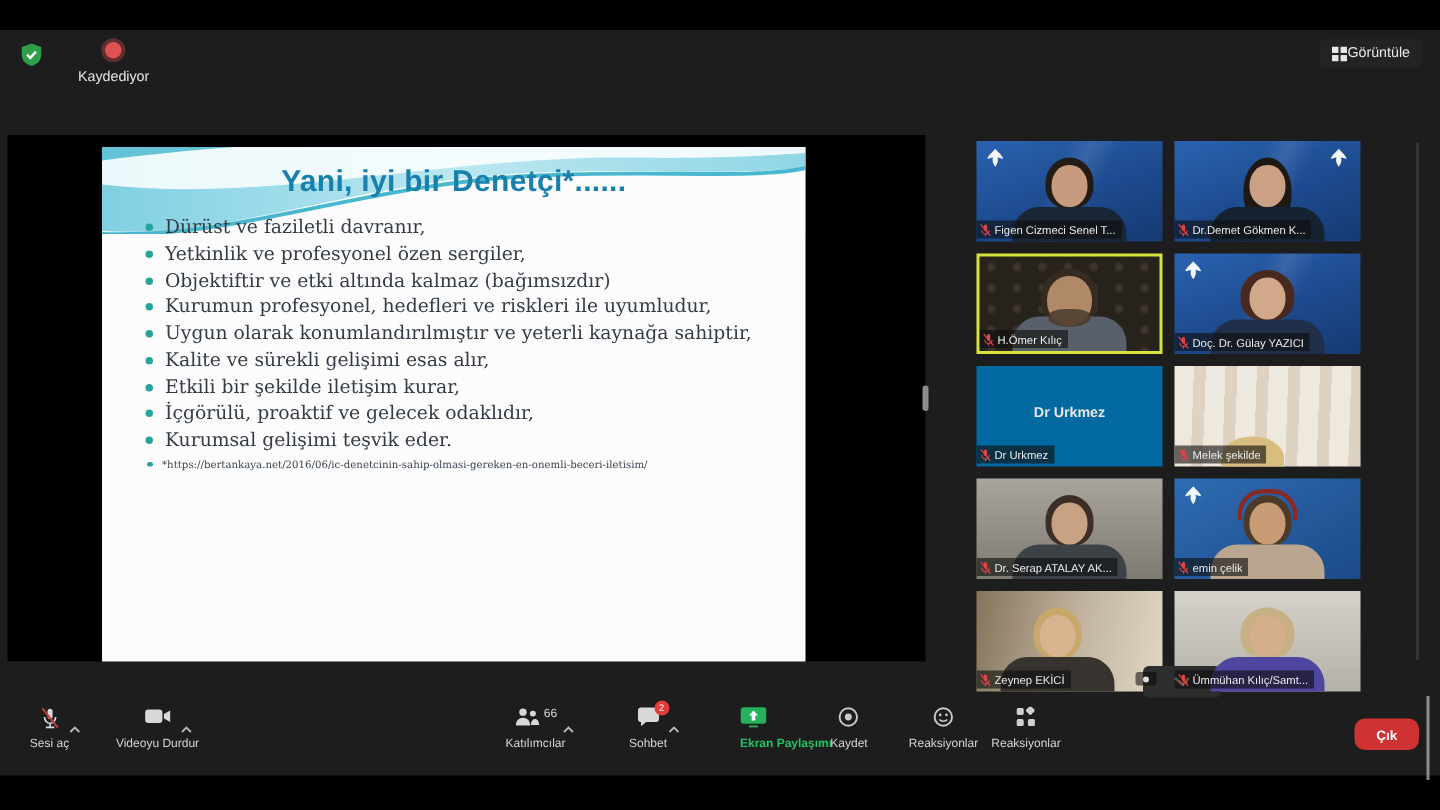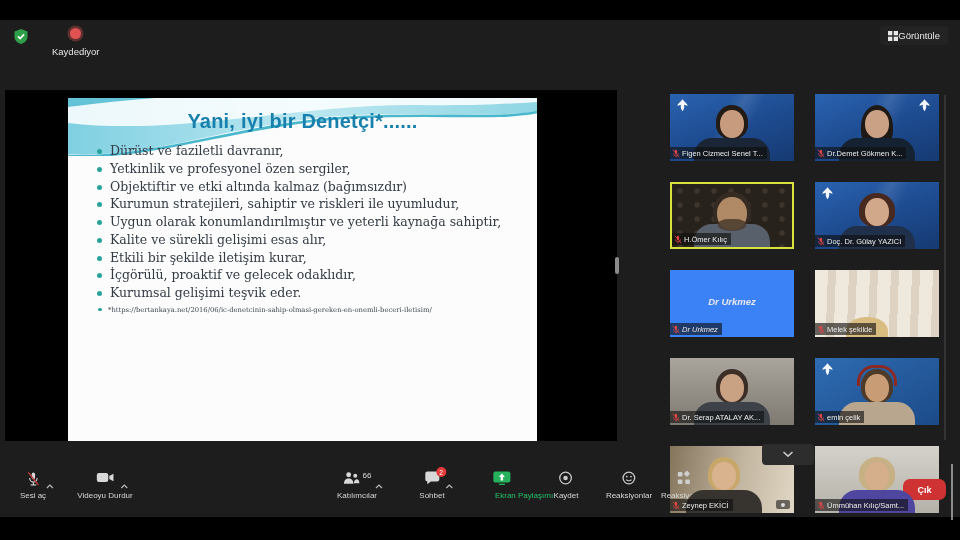--- a/index.html
+++ b/index.html
@@ -27,29 +27,29 @@
   .slide ul{margin:9px 0 0;padding:0 8px 0 29px;list-style:none;}
   .slide li{position:relative;padding-left:13px;font:12.5px/1.42 "DejaVu Serif",serif;color:#333b45;}
   .slide li::before{content:"";position:absolute;left:0;top:7px;width:5px;height:5px;border-radius:50%;background:#27a39b;}
   .footnote{position:relative;margin:3px 0 0 29px;padding-left:11px;max-width:338px;
             font:6.8px/1.55 "DejaVu Serif",serif;color:#3a4550;word-break:break-all;}
   .footnote::before{content:"";position:absolute;left:1px;top:3px;width:3.5px;height:3.5px;border-radius:50%;background:#27a39b;}
 
   .divider-handle{position:absolute;left:615px;top:257px;width:4px;height:17px;border-radius:2px;background:#8b8b8b;cursor:col-resize;}
 
   
-  .grid{position:absolute;left:670px;top:94px;width:251px;display:grid;
-        grid-template-columns:124px 124px;grid-auto-rows:67px;gap:21px;}
+  .grid{position:absolute;left:651px;top:94px;width:251px;display:grid;
+        grid-template-columns:124px 124px;grid-auto-rows:67px;gap:8px;}
   .tile{position:relative;overflow:hidden;background:#333;box-sizing:border-box;cursor:pointer;}
   .tile.active{border:2px solid #d7e23c;padding-left:12px;}
   .bg-blue{background:linear-gradient(160deg,#2a62b0 0%,#1d4a8e 55%,#163a72 100%);}
   .bg-blue::before{content:"";position:absolute;inset:0;
         background:linear-gradient(115deg,transparent 40%,rgba(255,255,255,.10) 50%,transparent 62%);}
   .bg-tufted{background:#28221c;background-image:radial-gradient(circle at 8px 7px,#3e352c 2px,rgba(0,0,0,0) 3.5px);background-size:17px 14px;}
-  .bg-dark{background:#3b82f6;font-style:italic;}
+  .bg-dark{background:#0369a1;}
   .bg-curtain{background:repeating-linear-gradient(92deg,#efe8dc 0 13px,#ded3c2 13px 21px);}
   .bg-graywall{background:linear-gradient(#a9a59d,#7e7a72);}
   .bg-blue2{background:linear-gradient(150deg,#2f6cb2,#1b4a88);}
   .bg-beige{background:linear-gradient(100deg,#84745c,#c2b5a0 55%,#e0d7c4);}
   .bg-lightwall{background:linear-gradient(#d5d2cb,#b4b1a9);}
 
   
   .av{position:absolute;inset:0;}
   .av .hair{position:absolute;left:50%;transform:translateX(-50%);top:11px;width:32px;height:34px;
             border-radius:50% 50% 42% 42%;background:var(--hair,#2c241e);z-index:1;}
@@ -93,21 +93,21 @@
             border:none;border-radius:4px;cursor:pointer;display:flex;align-items:center;justify-content:center;}
   .gallery-scrollbar{position:absolute;left:944px;top:95px;width:2px;height:345px;background:#343434;}
   .edge-line{position:absolute;left:951px;top:464px;width:2px;height:56px;background:#c9c9c9;opacity:.65;}
 
   
   .toolbar{position:absolute;left:0;top:465px;width:960px;height:52px;}
   .tb-btn{position:absolute;top:6px;transform:translateX(-50%);display:flex;flex-direction:column;
           align-items:center;background:none;border:none;cursor:pointer;padding:0;}
   .ic-row{position:relative;display:flex;align-items:flex-start;gap:3px;height:17px;}
   .lbl{margin-top:3px;font-size:8px;color:#d6d6d6;white-space:nowrap;}
-  .tb-btn.share-btn .lbl{color:#23c268;font-weight:normal;margin-left:44px;}
+  .tb-btn.share-btn .lbl{color:#23c268;font-weight:bold;margin-left:44px;}
   .caret{position:absolute;right:-14px;top:6px;}
   .count{font-size:8px;color:#ddd;margin-top:0;}
   .badge{position:absolute;top:-4px;right:-6px;width:10px;height:10px;border-radius:50%;background:#e23b3b;
          color:#fff;font-size:6.5px;display:flex;align-items:center;justify-content:center;}
   .leave{position:absolute;left:903px;top:14px;width:43px;height:21px;border:none;border-radius:7px;
          background:#cf3232;color:#fff;font-size:9px;font-weight:bold;cursor:pointer;
          font-family:"Liberation Sans",sans-serif;}
 </style>
 </head>
 <body>
@@ -151,21 +151,21 @@
         <path d="M0,56 C90,61 170,22 290,17 C370,14 430,20 469,13 L469,0 L0,0 Z" fill="url(#wg)"></path>
         <path d="M0,25 C110,38 230,6 350,7 C400,8 440,6 469,4 L469,0 L0,0 Z" fill="#ffffff" opacity="0.85"></path>
         <path d="M0,58 C95,61 175,24 292,19 C372,15 432,22 469,14" fill="none" stroke="#35b0c9" stroke-width="2.6" opacity="0.9"></path>
         <path d="M0,9 C30,5 60,2 88,0 L0,0 Z" fill="#35b0c9" opacity="0.75"></path>
       </svg>
       <h1>Yani, iyi bir Denetçi*......</h1>
       <ul>
         <li>Dürüst ve faziletli davranır,</li>
         <li>Yetkinlik ve profesyonel özen sergiler,</li>
         <li>Objektiftir ve etki altında kalmaz (bağımsızdır)</li>
-        <li>Kurumun stratejileri, sahiptir ve riskleri ile uyumludur,</li>
+        <li>Kurumun profesyonel, hedefleri ve riskleri ile uyumludur,</li>
         <li>Uygun olarak konumlandırılmıştır ve yeterli kaynağa sahiptir,</li>
         <li>Kalite ve sürekli gelişimi esas alır,</li>
         <li>Etkili bir şekilde iletişim kurar,</li>
         <li>İçgörülü, proaktif ve gelecek odaklıdır,</li>
         <li>Kurumsal gelişimi teşvik eder.</li>
       </ul>
       <div class="footnote">*https://bertankaya.net/2016/06/ic-denetcinin-sahip-olmasi-gereken-en-onemli-beceri-iletisim/</div>
     </div>
   </div>
 

